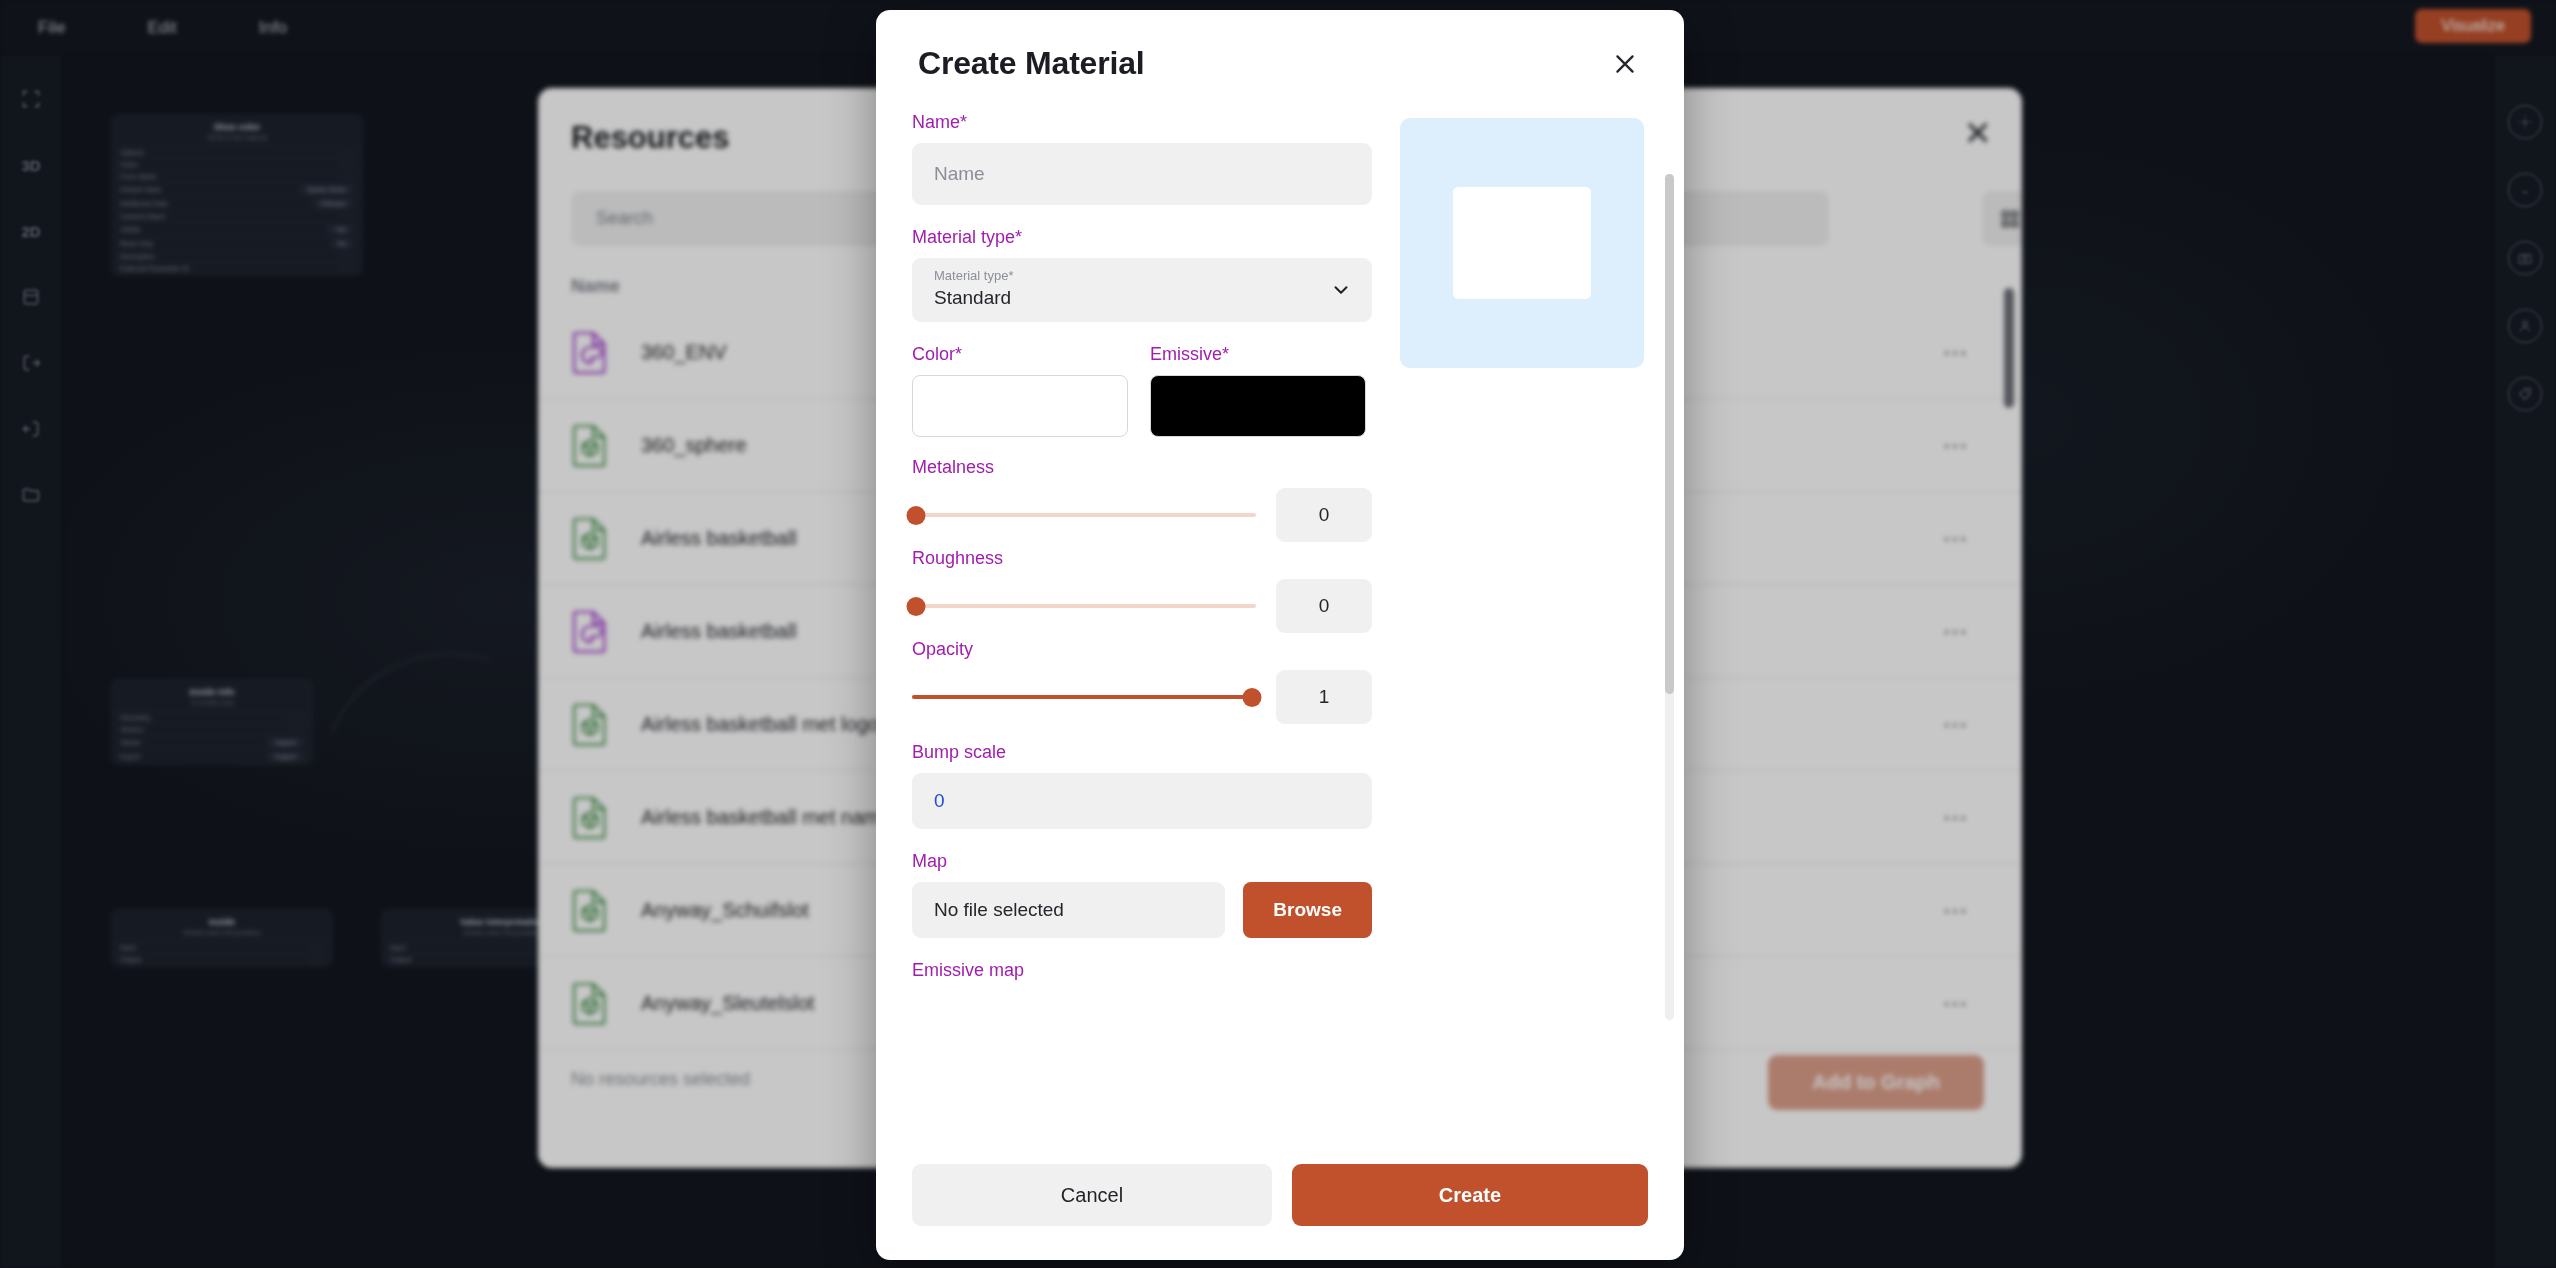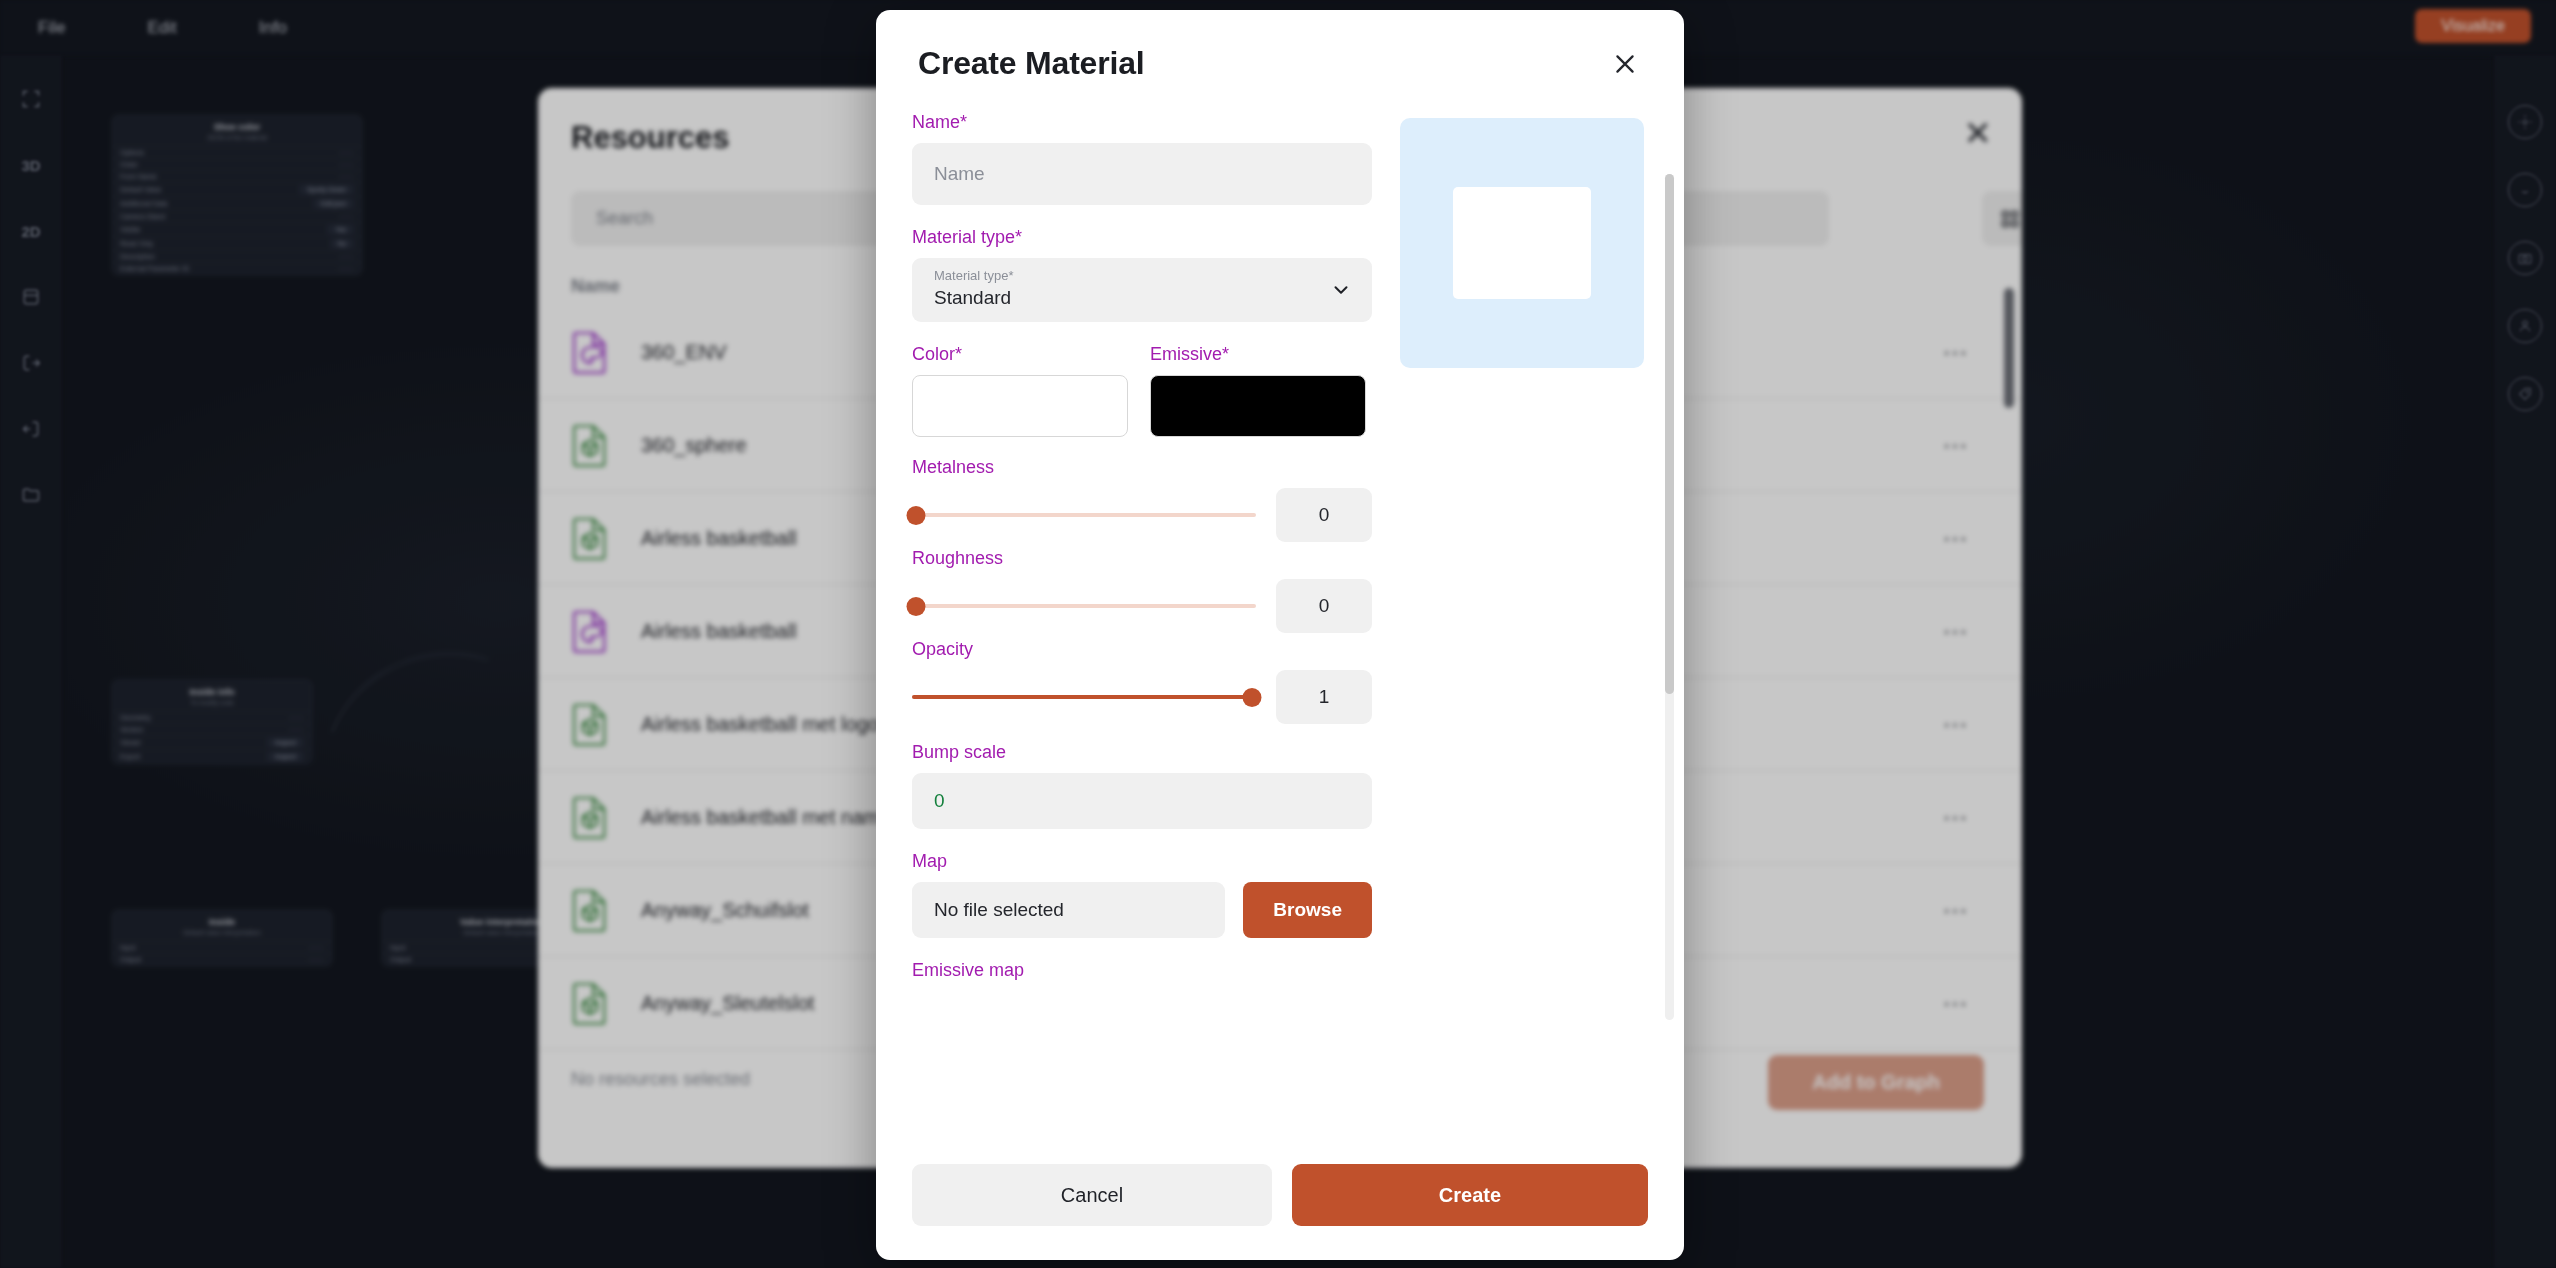--- a/index.html
+++ b/index.html
@@ -209,21 +209,21 @@
   #form-col { width: 460px; flex: none; }
   #preview-col { flex: 1 1 auto; padding-top: 6px; }
 
   .field-label {
     font-size: 18px; color: #a21caf; margin-bottom: 10px; display: block;
   }
   .text-input {
     width: 100%; height: 62px;
     background: #f0f0f0; border: none; border-radius: 9px;
     font-family: "Liberation Sans", sans-serif;
-    font-size: 19px; color: #15803d;
+    font-size: 19px; color: #1d4ed8;
     padding: 0 22px; outline: none;
   }
   .text-input::placeholder { color: #8b8f98; }
   .field-block { margin-bottom: 22px; }
 
   
   .select-wrap {
     position: relative; width: 100%; height: 64px;
     background: #f0f0f0; border-radius: 9px;
     padding: 10px 22px 0 22px;

